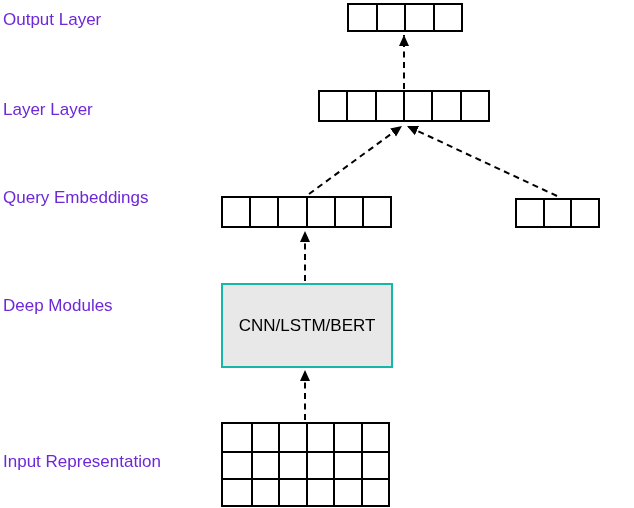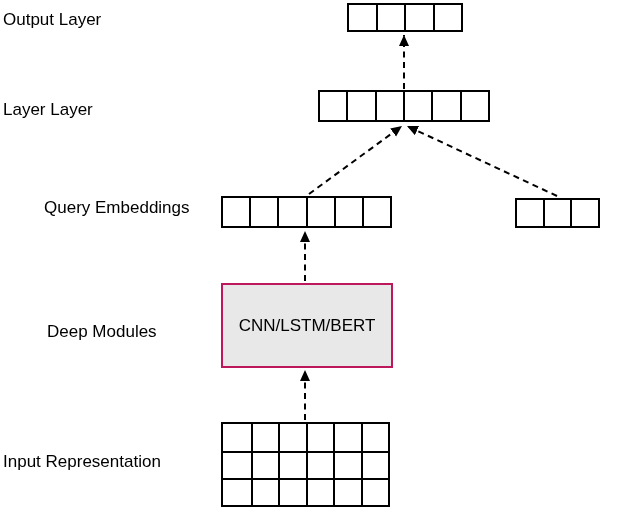--- a/index.html
+++ b/index.html
@@ -11,27 +11,27 @@
     position: relative;
     width: 634px;
     height: 508px;
     background: #ffffff;
     overflow: hidden;
   }
   .layer-label {
     position: absolute;
     font-size: 17px;
     line-height: 20px;
-    color: #000000;
+    color: #6d28d9;
     white-space: nowrap;
   }
   #label-output      { left: 3px;   top: 10px;  }
   #label-dense       { left: 3px;   top: 100px; }
-  #label-query       { left: 3px;   top: 198px; margin-left: 41px; }
-  #label-deep        { left: 3px;   top: 322px; margin-left: 44px; }
+  #label-query       { left: 3px;   top: 188px; }
+  #label-deep        { left: 3px;   top: 296px; }
   #label-input       { left: 3px;   top: 452px; }
   #label-traditional { left: 483px; top: 260px; }
 
   .vec-row {
     position: absolute;
     display: flex;
     box-sizing: border-box;
     border: 2px solid #000000;
     background: #ffffff;
   }
@@ -55,21 +55,21 @@
   #input-grid { left: 221px; top: 422px; width: 169px; height: 85px; }
   .grid .cell { box-sizing: border-box; }
   .grid .cell:not(:nth-child(6n+1)) { border-left: 2px solid #000000; }
   .grid .cell:nth-child(n+7)        { border-top: 2px solid #000000; }
 
   .deep-box {
     position: absolute;
     left: 221px; top: 283px;
     width: 172px; height: 85px;
     box-sizing: border-box;
-    border: 2px solid #be185d;
+    border: 2px solid #14b8a6;
     background: #e8e8e8;
     display: flex;
     align-items: center;
     justify-content: center;
     font-size: 17px;
     color: #000000;
   }
   .arrow-layer {
     position: absolute;
     left: 0; top: 0;

